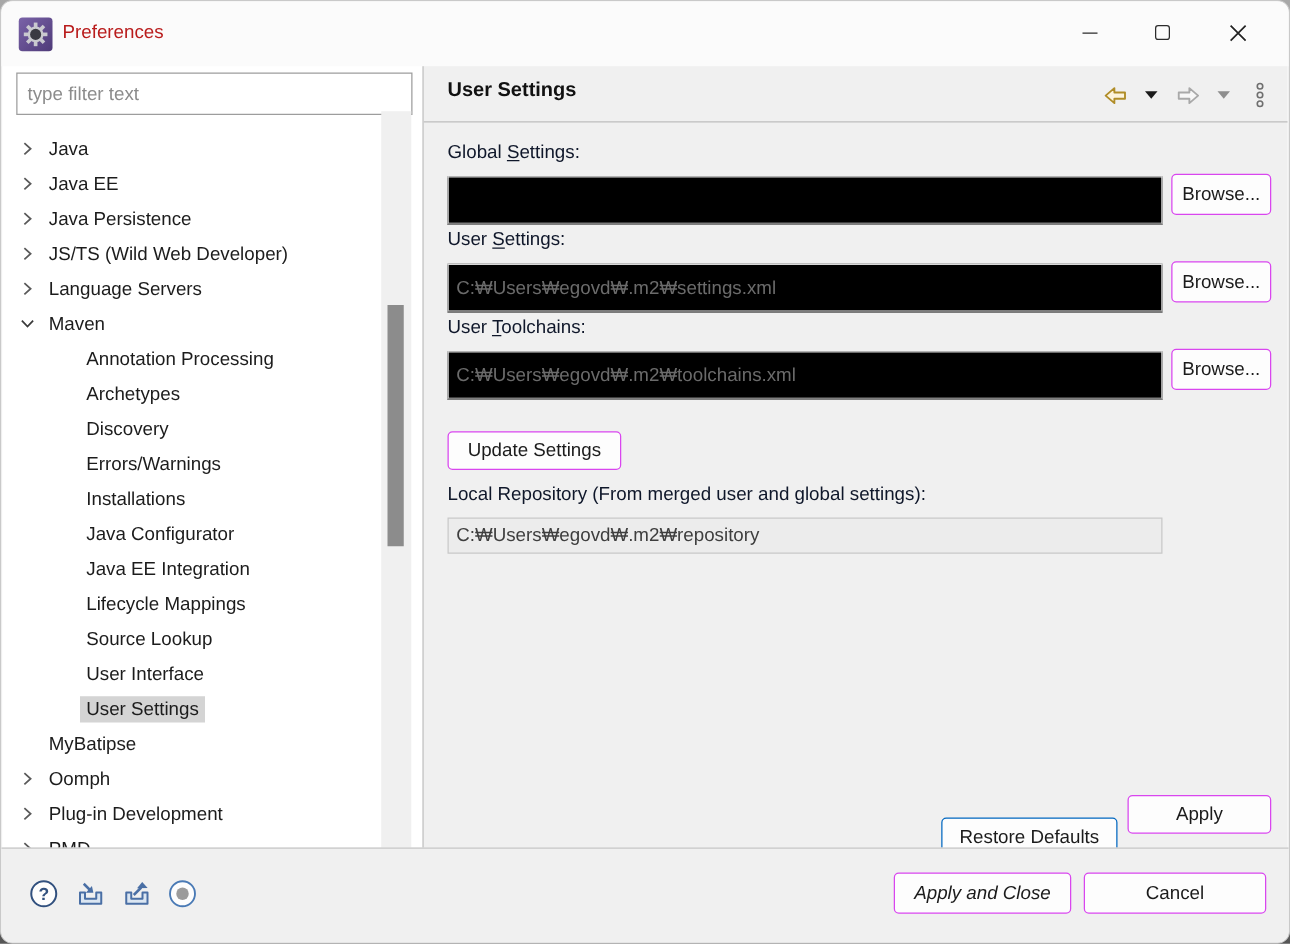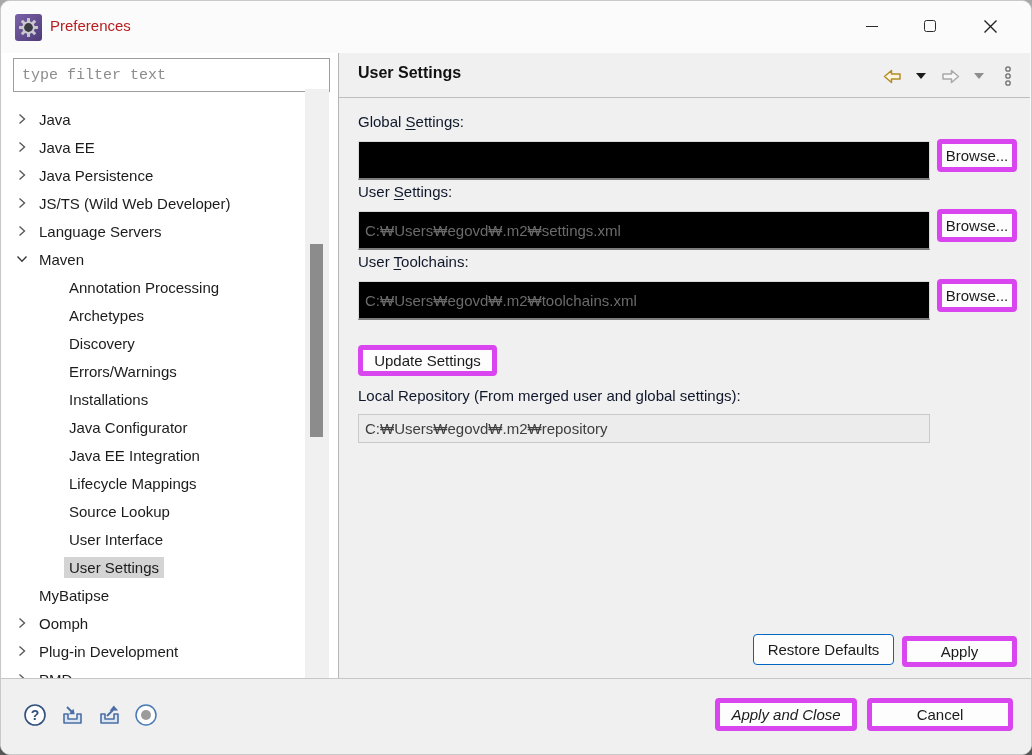--- a/index.html
+++ b/index.html
@@ -22,21 +22,21 @@
   }
   .win-title { position:absolute; left:49px; top:16px; font-size:15px; color:#b91c1c; }
   .win-btn { position:absolute; top:3px; width:46px; height:44px; display:flex; align-items:center; justify-content:center; cursor:default; }
   .wb-min { right:136px; } .wb-max { right:78px; } .wb-close { right:18px; }
   .min-glyph { width:12px; height:0; border-top:1.4px solid #2b2b2b; }
   .max-glyph { width:12px; height:12px; border:1.4px solid #2b2b2b; border-radius:2.5px; }
   
   .sidebar { position:absolute; left:1px; top:52px; width:336px; height:627px; background:#ffffff; overflow:hidden; }
   .filter-input {
     position:absolute; left:11px; top:5px; width:317px; height:30px;
-    border:1px solid #9d9d9d; background:#fff; font-family:Liberation Mono, monospace;
+    border:1px solid #9d9d9d; background:#fff; font-family:Liberation Sans, sans-serif;
     font-size:15px; padding:16px 8px; color:#1b1b1b; outline:none;
   }
   .filter-input::placeholder { color:#8c8c8c; }
   .tree { position:absolute; left:0; top:52px; width:280px; bottom:0; overflow:hidden; }
   .tree-row { height:28px; display:flex; align-items:center; white-space:nowrap; cursor:default; }
   .tree-row.lvl0 { padding-left:12px; }
   .tree-row.lvl1 { padding-left:42px; }
   .chevron { width:20px; height:16px; display:inline-flex; align-items:center; justify-content:flex-start; flex:0 0 20px; }
   .tree-label { padding:2px 5px; font-size:15px; color:#1c1c1c; }
   .tree-row.selected .tree-label { background:#d4d4d4; }
@@ -55,32 +55,32 @@
   .content { position:absolute; left:0; top:45px; right:0; bottom:0; }
   .fld-label { position:absolute; left:19px; font-size:15px; color:#0f172a; }
   .mn { text-decoration:underline; text-underline-offset:2px; }
   .txt-field {
     position:absolute; left:19px; width:572px; height:29px; background:#000000;
     border:1px solid #d9d9d9; border-bottom:2px solid #7d7d7d;
     font-family:"Liberation Sans",sans-serif; font-size:15px; padding:18px 6px;
     color:#6b6b6b; outline:none;
   }
   .btn {
-    background:#fdfdfd; border:5px solid #d946ef; border-radius:4px;
+    background:#fdfdfd; border:1px solid #d946ef; border-radius:4px;
     font-family:"Liberation Sans",sans-serif; font-size:15px; color:#1b1b1b;
     display:inline-flex; align-items:center; justify-content:center; cursor:default;
   }
   .browse-btn { position:absolute; left:598px; width:80px; height:33px; }
   .update-btn { position:absolute; left:19px; top:223px; width:139px; height:31px;margin-top:24px; }
   .ro-field {
     position:absolute; left:19px; top:316px; width:572px; height:29px;
     background:#ececec; border:1px solid #c9c9c9; display:flex; align-items:center;
     padding:0 6px; color:#3e3e3e; font-size:15px;
   }
-  .restore-btn { position:absolute; left:414px; top:536px; width:141px; height:31px; border:1px solid #0067c0;text-align:center; }
+  .restore-btn { position:absolute; left:414px; top:556px; width:141px; height:31px; border:1px solid #0067c0;text-align:center; }
   .apply-btn { position:absolute; left:563px; top:538px; width:115px; height:31px; }
   
   .footer { position:absolute; left:0; bottom:0; right:0; height:76px; background:#f0f0f0; border-top:1px solid #c6c6c6; }
   .footer-icons { position:absolute; left:21px; top:23px; display:flex; align-items:center; gap:11px; }
   .f-icon { width:26px; height:26px; display:flex; align-items:center; justify-content:center; }
   .ac-btn { position:absolute; left:380px; top:19px; width:142px; height:33px;font-style:italic; }
   .cancel-btn { position:absolute; left:532px; top:19px; width:146px; height:33px; }
   .footer-right { position:absolute; right:16px; top:0; width:680px; height:76px; }
 </style>
 </head>

